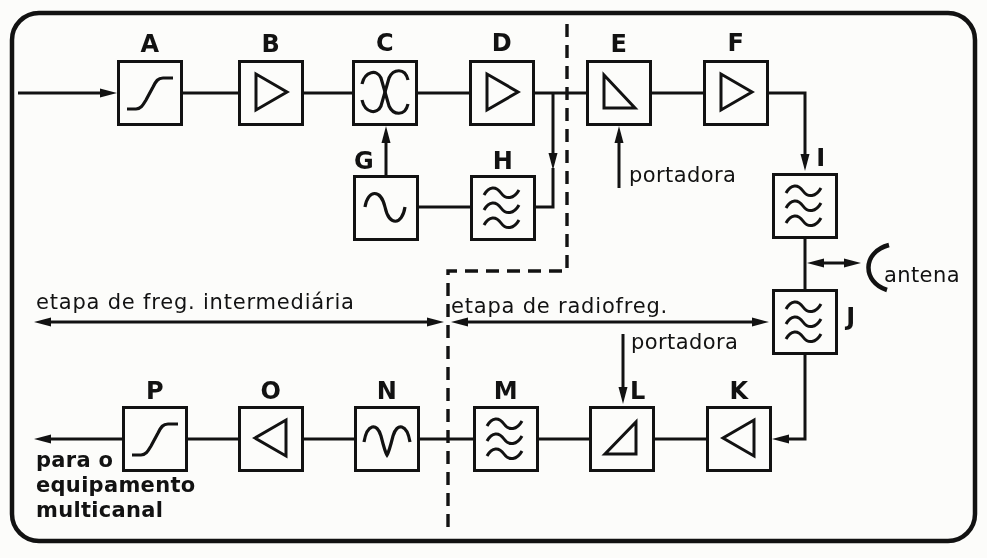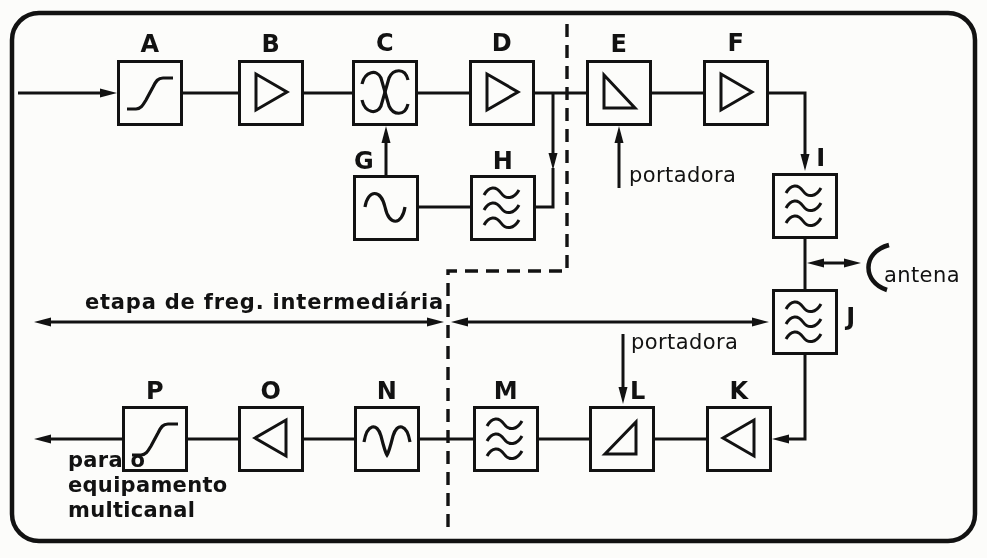--- a/index.html
+++ b/index.html
@@ -14,24 +14,24 @@
   }
   .blk svg{position:absolute;left:0;top:0;}
   .blk-lbl{
     position:absolute;width:40px;text-align:center;
     font-size:24px;font-weight:700;line-height:26px;letter-spacing:.5px;
   }
   .note{
     position:absolute;font-size:21px;font-weight:400;white-space:nowrap;
     letter-spacing:.4px;
   }
-  .stage-note{position:absolute;font-size:21px;font-weight:700;text-align:right;letter-spacing:.8px;white-space:nowrap;}
+  .stage-note{position:absolute;font-size:21px;font-weight:400;text-align:left;letter-spacing:.8px;white-space:nowrap;}
   .out-note{
     position:absolute;font-size:21px;font-weight:700;line-height:25px;
-    white-space:pre-line;letter-spacing:.3px;margin-left:32px;
+    white-space:pre-line;letter-spacing:.3px;
   }
 </style>
 </head>
 <body>
 
 <div id="stage">
 
   <svg id="wires" width="987" height="558" viewBox="0 0 987 558">
     <g stroke="#121212" stroke-width="3" fill="none" stroke-linecap="butt">
 
@@ -243,18 +243,19 @@
   <div class="blk-lbl" style="left:135px;top:378px">P</div>
 
   <div class="note" style="left:629px;top:163px">portadora</div>
 
   <div class="note" style="left:631px;top:330px">portadora</div>
 
   <div class="note" style="left:884px;top:263px">antena</div>
 
   <div class="stage-note" style="left:36px;top:290px;width:408px">etapa de freg. intermediária</div>
 
+  <div class="stage-note" style="left:451px;top:294px;width:318px">etapa de radiofreg.</div>
 
   <div class="out-note" style="left:36px;top:448px">para o
 equipamento
 multicanal</div>
 
 </div>
 
 </body></html>

